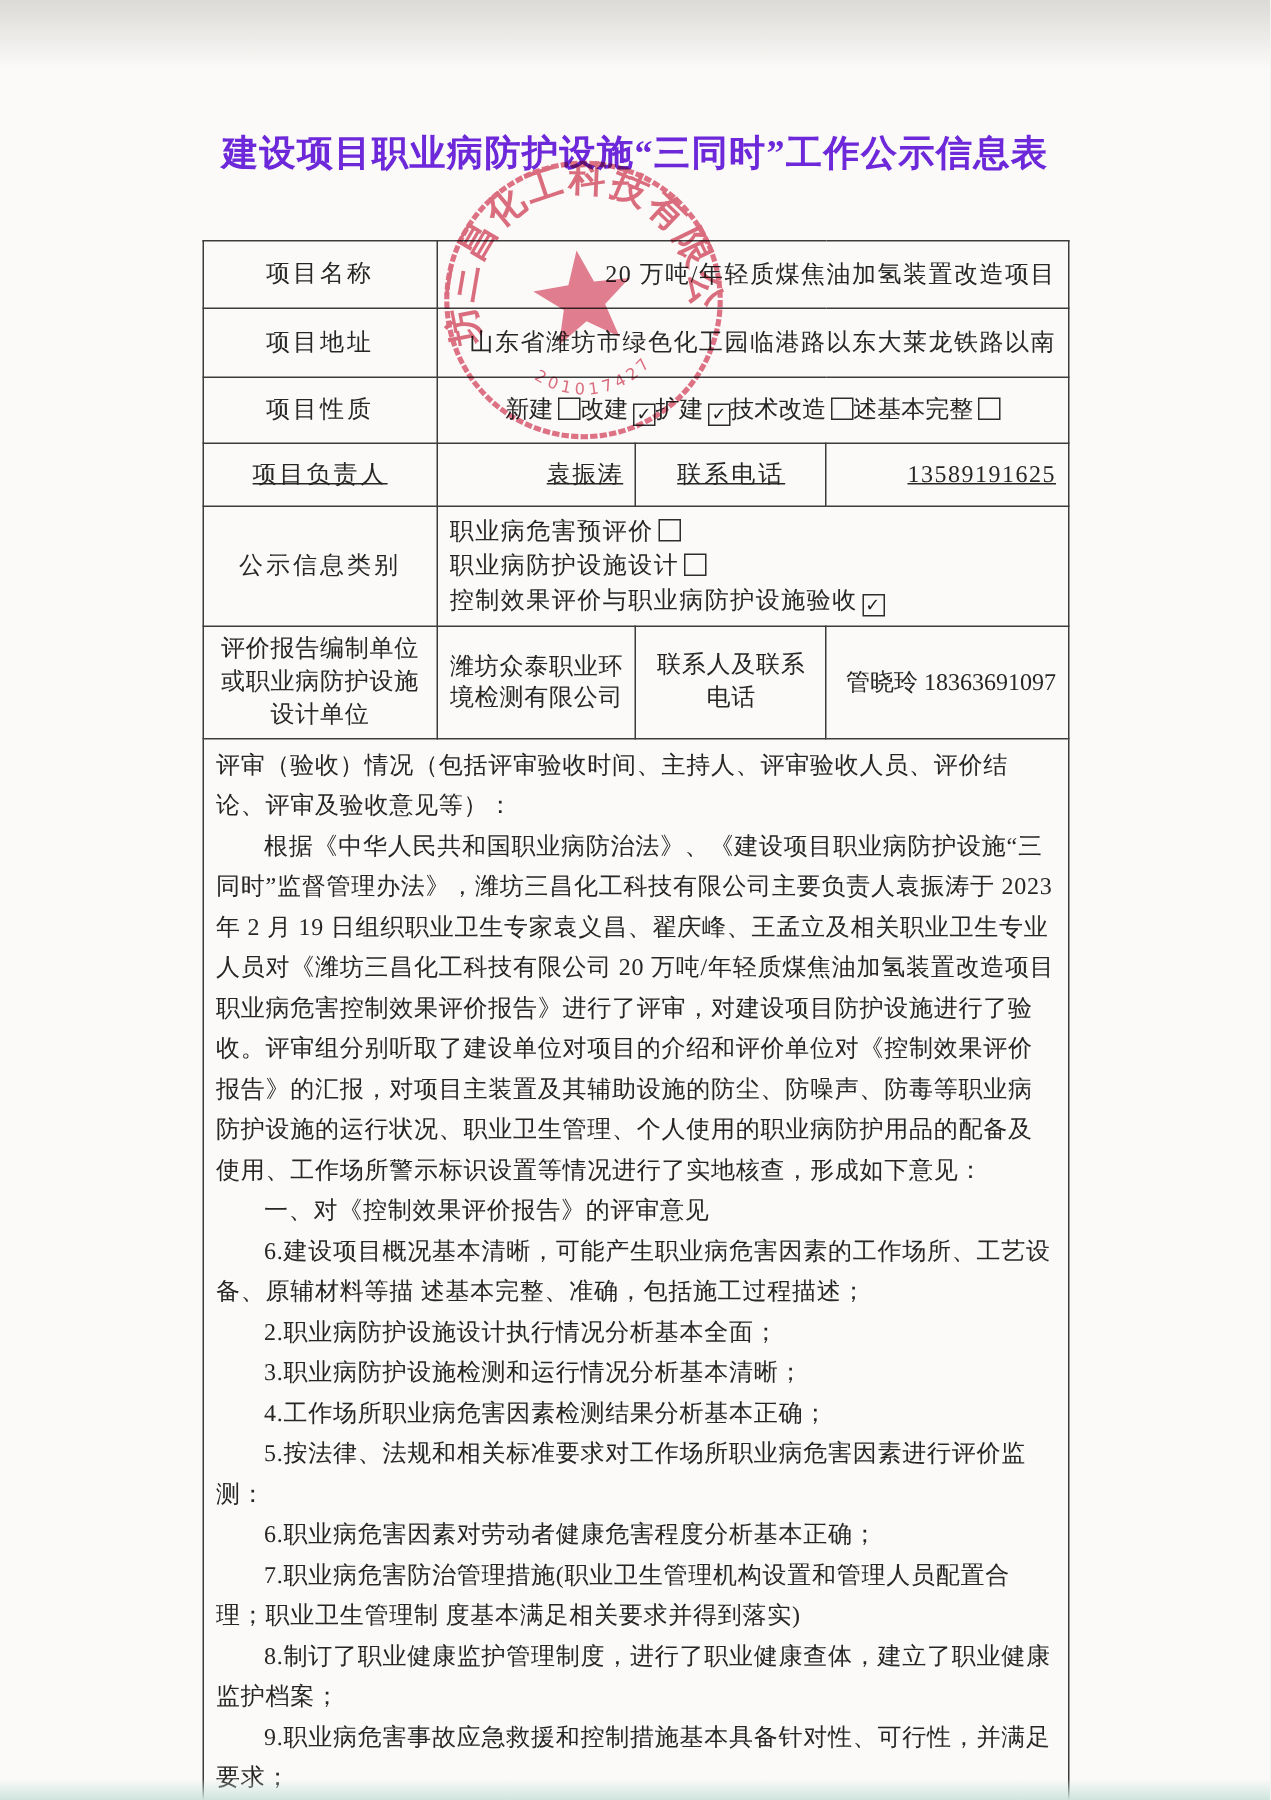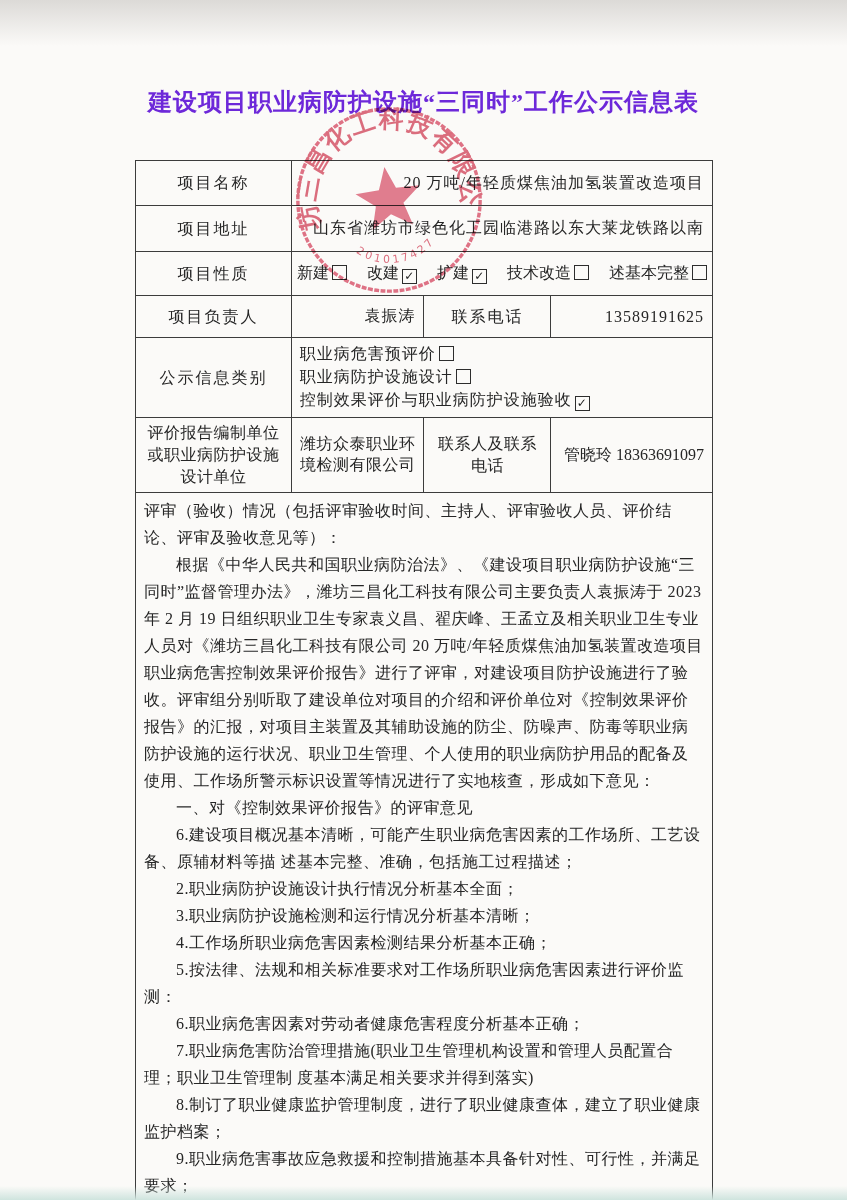--- a/index.html
+++ b/index.html
@@ -35,21 +35,21 @@
   table.form td{
     border:1.4px solid #3c3c3c;
     padding:4px 8px;
     vertical-align:middle;
   }
   td.lbl{
     text-align:center;letter-spacing:2px;font-size:16px;line-height:22px;
   }
   td.val-c{text-align:right;letter-spacing:1px;margin-left:44px;}
   .opts-row{
-    display:flex;justify-content:center;gap:20px;flex-wrap:nowrap;
+    display:flex;justify-content:center;flex-wrap:nowrap;
     white-space:nowrap;
   }
   .opt{white-space:nowrap;}
   .box{
     display:inline-block;width:13px;height:13px;
     border:1.6px solid #2d2d2d;margin-left:3px;
     vertical-align:-2px;text-align:center;
     line-height:12px;font-size:12px;font-weight:bold;color:#1d1d1d;
     font-family:"DejaVu Sans",sans-serif;
   }
@@ -98,21 +98,21 @@
       <td colspan="3">
         <div class="opts-row">
           <span class="opt"><span>新建</span><span class="box"></span></span>
           <span class="opt"><span>改建</span><span class="box">✓</span></span>
           <span class="opt"><span>扩建</span><span class="box">✓</span></span>
           <span class="opt"><span>技术改造</span><span class="box"></span></span>
           <span class="opt"><span>述基本完整</span><span class="box"></span></span>
         </div>
       </td>
     </tr>
-    <tr style="height:42px;">
+    <tr style="height:42px;text-decoration:underline;">
       <td class="lbl">项目负责人</td>
       <td class="val-c">袁振涛</td>
       <td class="lbl">联系电话</td>
       <td class="val-c">13589191625</td>
     </tr>
     <tr style="height:72px;">
       <td class="lbl">公示信息类别</td>
       <td colspan="3">
         <div class="cat-line"><span>职业病危害预评价</span><span class="box"></span></div>
         <div class="cat-line"><span>职业病防护设施设计</span><span class="box"></span></div>

